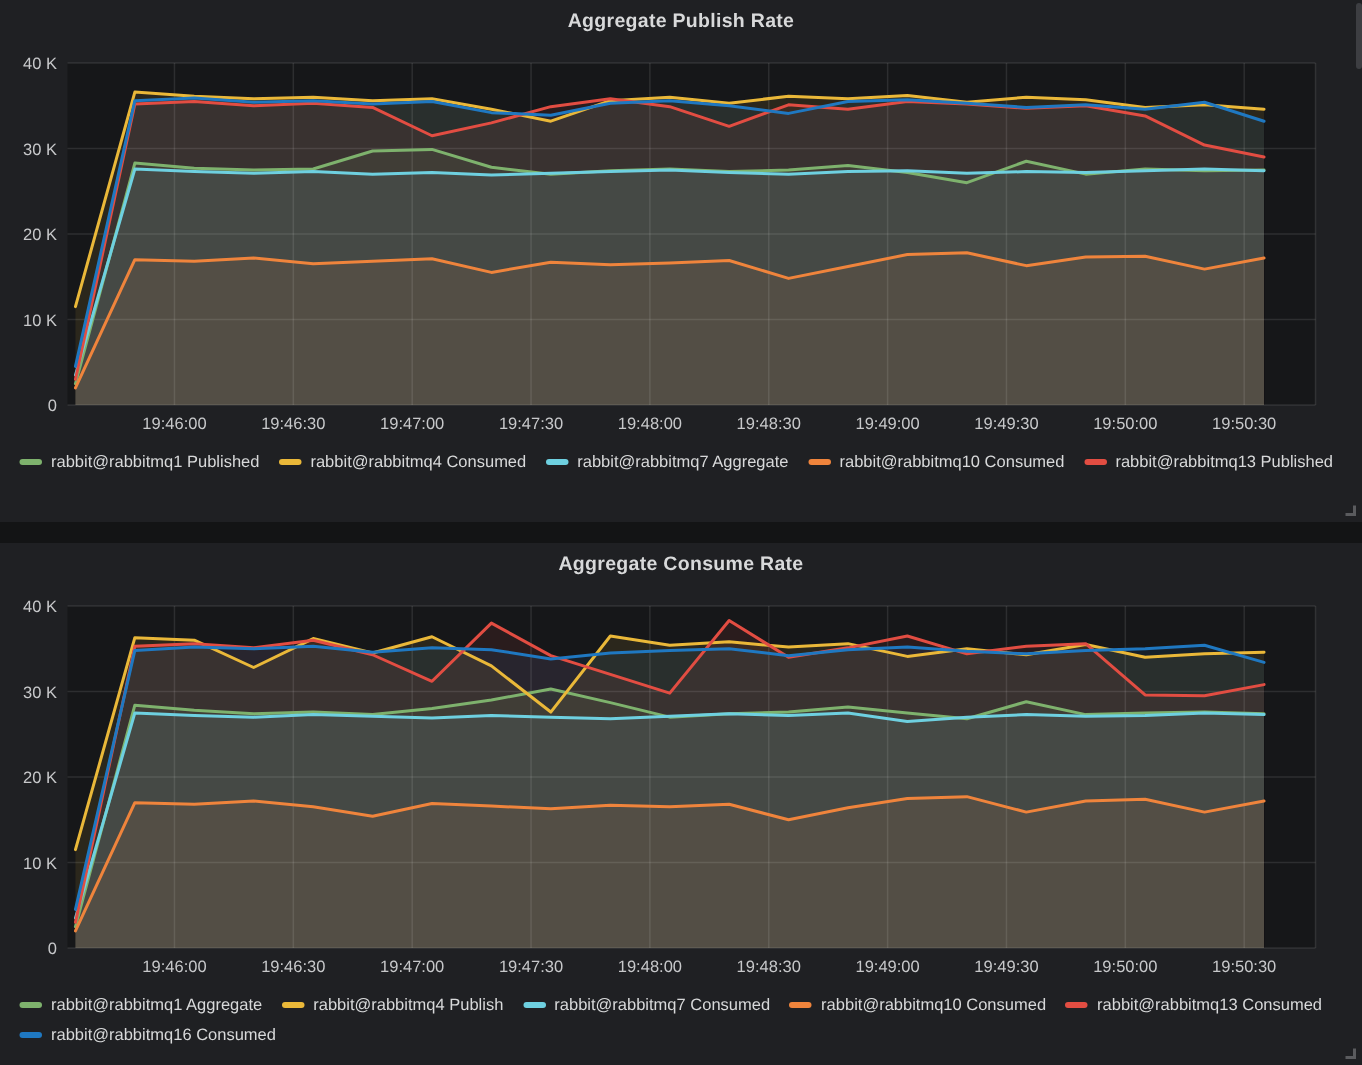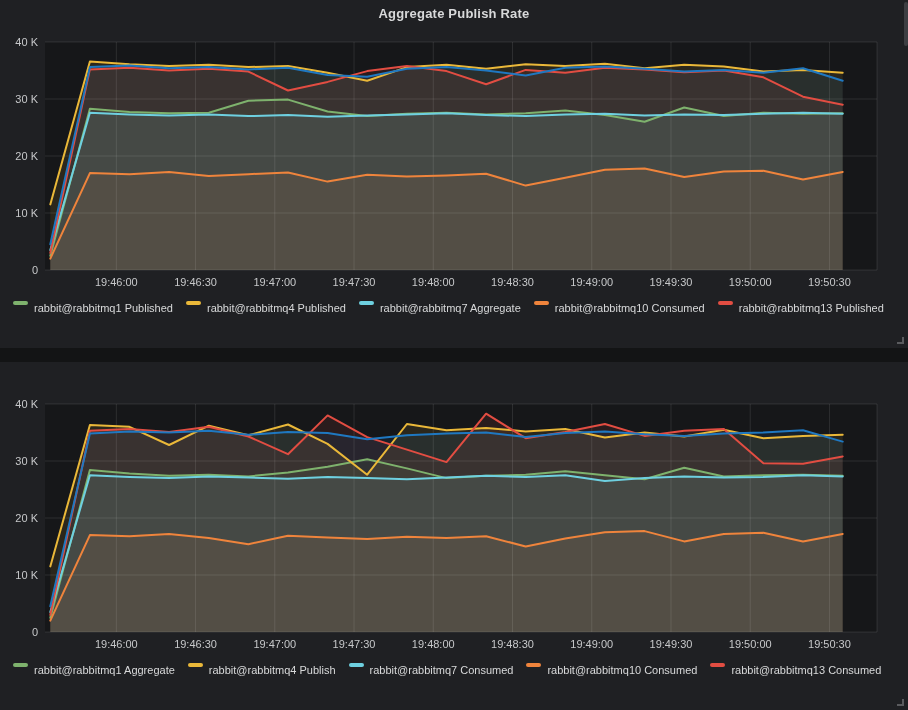--- a/index.html
+++ b/index.html
@@ -8,21 +8,21 @@
   #screen { position:relative; width:908px; height:710px; background:#131415; }
   .panel { position:absolute; left:0; width:908px; height:348px; background:#1f2023; }
   #panel-publish { top:0; }
   #panel-consume { top:362px; }
   .panel-title { position:absolute; top:6px; left:0; width:100%; text-align:center;
     color:#d8d9da; font-size:13px; font-weight:bold; letter-spacing:0.2px; }
   .chart-svg { position:absolute; left:0; top:28px; width:908px; height:264px; }
   .legend { position:absolute; left:13px; top:301px; width:886px;
     display:flex; flex-direction:column; gap:6px; }
   .legend-row { display:flex; flex-direction:row; column-gap:13px; white-space:nowrap; }
-  .legend-item { display:flex; align-items:flex-start; gap:6px; cursor:pointer;
+  .legend-item { display:flex; align-items:center; gap:6px; cursor:pointer;
     color:#d8d9da; font-size:11px; line-height:14px; }
   .legend-swatch { display:inline-block; width:15px; height:4px; border-radius:2px; flex:none; }
   .resize-handle { position:absolute; right:4px; bottom:4px; width:7px; height:7px;
     border-right:2px solid #5a5b5e; border-bottom:2px solid #5a5b5e; cursor:nwse-resize; }
   #scrollbar-thumb { position:absolute; right:0; top:2px; width:4px; height:44px;
     background:#3d3e42; border-radius:2px; }
   svg text { font-family:"Liberation Sans","DejaVu Sans",sans-serif; }
 </style>
 </head>
 <body>
@@ -78,40 +78,41 @@
         <text x="829.4571428571428" y="258" text-anchor="middle" font-size="11" fill="#c7c8ca">19:50:30</text>
       </svg>
     <div class="legend" id="legend-0">
         <div class="legend-row">
           <div class="legend-item">
             <span class="legend-swatch" style="background: rgb(126, 178, 109);"></span>
             <span>rabbit@rabbitmq1 Published</span>
           </div>
           <div class="legend-item">
             <span class="legend-swatch" style="background: rgb(234, 184, 57);"></span>
-            <span>rabbit@rabbitmq4 Published</span>
+            <span>rabbit@rabbitmq4 Consumed</span>
           </div>
           <div class="legend-item">
             <span class="legend-swatch" style="background: rgb(110, 208, 224);"></span>
             <span>rabbit@rabbitmq7 Aggregate</span>
           </div>
           <div class="legend-item">
             <span class="legend-swatch" style="background: rgb(239, 132, 60);"></span>
             <span>rabbit@rabbitmq10 Consumed</span>
           </div>
           <div class="legend-item">
             <span class="legend-swatch" style="background: rgb(226, 77, 66);"></span>
             <span>rabbit@rabbitmq13 Published</span>
           </div>
         </div>
       </div>
     <div class="resize-handle"></div>
   </div>
 
   <div class="panel" id="panel-consume">
+    <div class="panel-title">Aggregate Consume Rate</div>
     <svg class="chart-svg" id="chart-1" viewBox="0 0 908 264">
         <rect x="45" y="14" width="832" height="228" fill="#161719"></rect>
         <polygon points="50.282539682539685,242 50.3,227.8 89.9,80.1 129.5,83.5 169.1,85.8 208.8,84.7 248.4,86.4 288.0,82.4 327.6,76.7 367.2,69.3 406.9,78.4 446.5,88.1 486.1,85.8 525.7,84.7 565.3,81.3 604.9,85.3 644.6,89.2 684.2,77.8 723.8,86.4 763.4,85.3 803.0,84.7 842.7,85.8 842.7,242" fill="#7EB26D" fill-opacity="0.1"></polygon>
         <polygon points="50.282539682539685,242 50.3,176.4 89.9,35.1 129.5,36.8 169.1,55.0 208.8,35.7 248.4,45.3 288.0,34.5 327.6,53.9 367.2,84.7 406.9,34.0 446.5,40.2 486.1,37.9 525.7,41.4 565.3,39.1 604.9,47.6 644.6,42.5 684.2,46.5 723.8,39.7 763.4,48.2 803.0,45.9 842.7,44.8 842.7,242" fill="#EAB839" fill-opacity="0.1"></polygon>
         <polygon points="50.282539682539685,242 50.3,222.1 89.9,85.3 129.5,87.0 169.1,88.1 208.8,86.4 248.4,87.5 288.0,88.7 327.6,87.0 367.2,88.1 406.9,89.2 446.5,87.5 486.1,85.8 525.7,87.0 565.3,85.3 604.9,91.0 644.6,88.1 684.2,86.4 723.8,87.5 763.4,87.0 803.0,85.3 842.7,86.4 842.7,242" fill="#6ED0E0" fill-opacity="0.1"></polygon>
         <polygon points="50.282539682539685,242 50.3,230.6 89.9,145.1 129.5,146.2 169.1,144.0 208.8,147.9 248.4,154.2 288.0,145.7 327.6,147.4 367.2,149.1 406.9,146.8 446.5,147.9 486.1,146.2 525.7,156.5 565.3,148.5 604.9,142.3 644.6,141.1 684.2,151.4 723.8,144.0 763.4,142.8 803.0,151.4 842.7,144.0 842.7,242" fill="#EF843C" fill-opacity="0.1"></polygon>
         <polygon points="50.282539682539685,242 50.3,224.9 89.9,40.8 129.5,39.1 169.1,41.9 208.8,36.8 248.4,46.5 288.0,64.2 327.6,25.4 367.2,47.1 406.9,59.6 446.5,72.1 486.1,23.7 525.7,48.2 565.3,41.9 604.9,34.0 644.6,45.9 684.2,40.8 723.8,39.1 763.4,73.3 803.0,73.8 842.7,66.4 842.7,242" fill="#E24D42" fill-opacity="0.1"></polygon>
         <polygon points="50.282539682539685,242 50.3,216.3 89.9,43.6 129.5,41.4 169.1,42.5 208.8,40.8 248.4,44.8 288.0,41.9 327.6,43.1 367.2,49.3 406.9,45.3 446.5,43.6 486.1,42.5 525.7,47.1 565.3,43.1 604.9,41.4 644.6,44.2 684.2,45.9 723.8,43.6 763.4,42.5 803.0,40.2 842.7,51.6 842.7,242" fill="#1F78C1" fill-opacity="0.1"></polygon>
         <line x1="45" y1="14" x2="877" y2="14" stroke="rgba(255,255,255,0.10)" stroke-width="1"></line>
         <line x1="45" y1="71" x2="877" y2="71" stroke="rgba(255,255,255,0.10)" stroke-width="1"></line>
@@ -167,18 +168,24 @@
           </div>
           <div class="legend-item">
             <span class="legend-swatch" style="background: rgb(239, 132, 60);"></span>
             <span>rabbit@rabbitmq10 Consumed</span>
           </div>
           <div class="legend-item">
             <span class="legend-swatch" style="background: rgb(226, 77, 66);"></span>
             <span>rabbit@rabbitmq13 Consumed</span>
           </div>
         </div>
+        <div class="legend-row">
+          <div class="legend-item">
+            <span class="legend-swatch" style="background: rgb(31, 120, 193);"></span>
+            <span>rabbit@rabbitmq16 Consumed</span>
+          </div>
+        </div>
       </div>
     <div class="resize-handle"></div>
   </div>
 
   <div id="scrollbar-thumb"></div>
 </div>
 
 </body></html>

